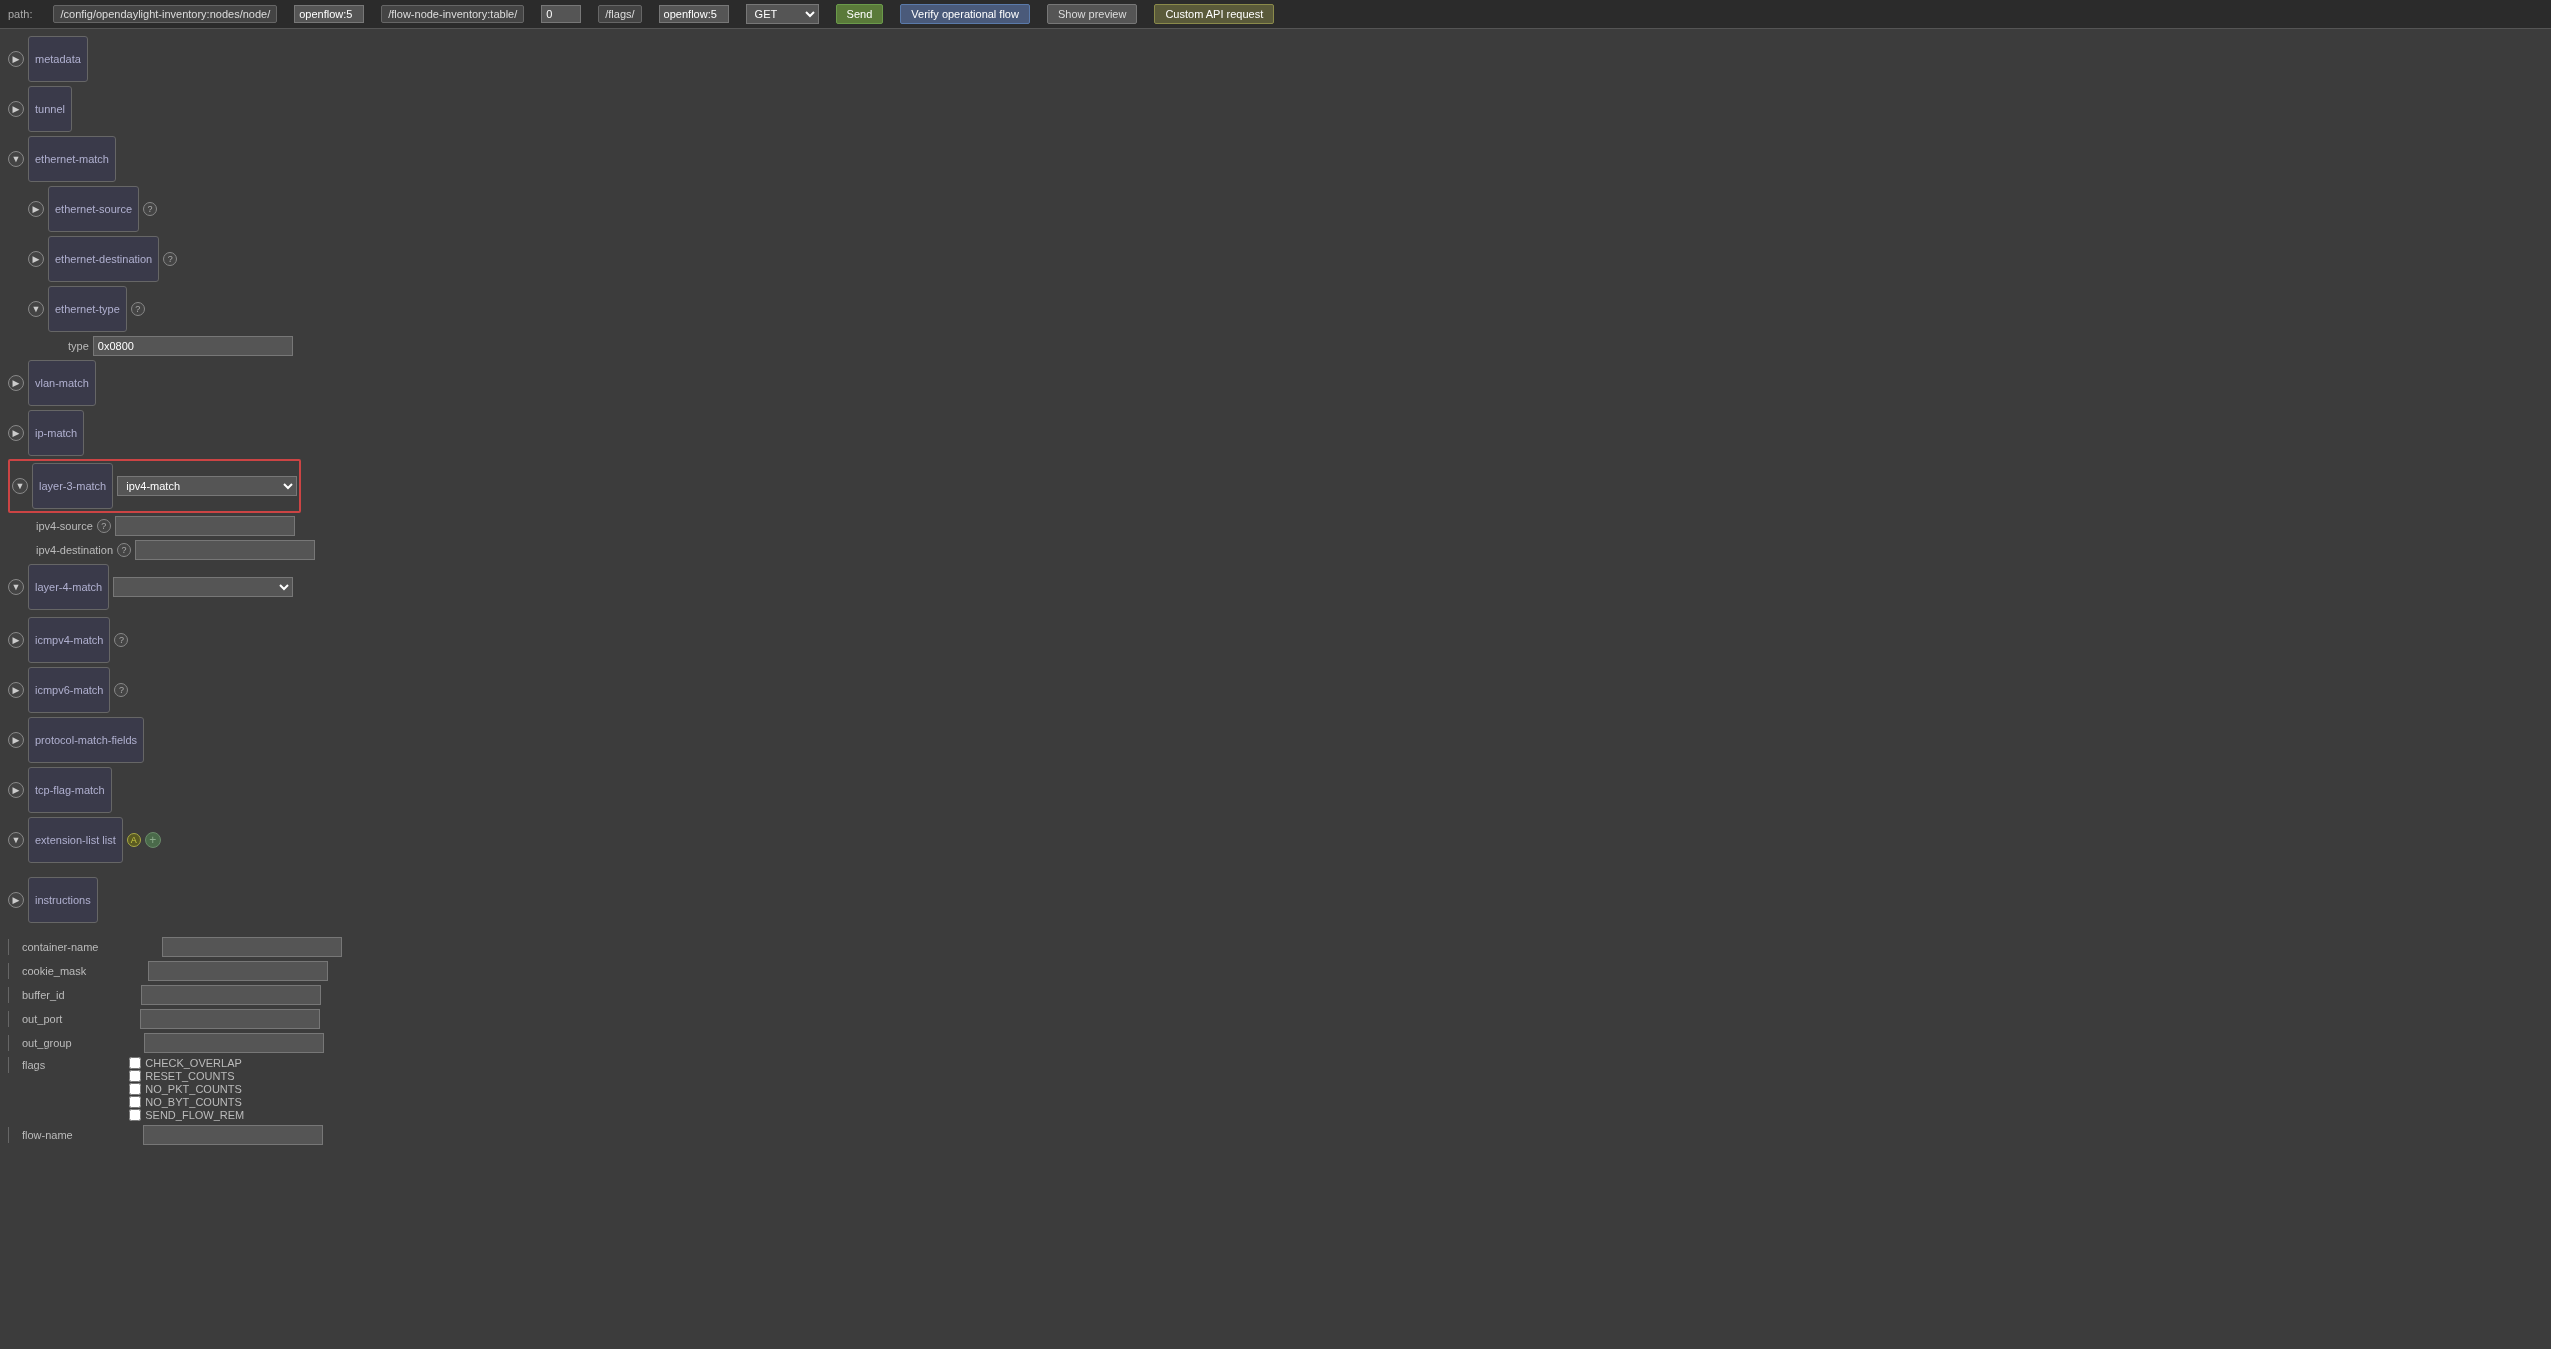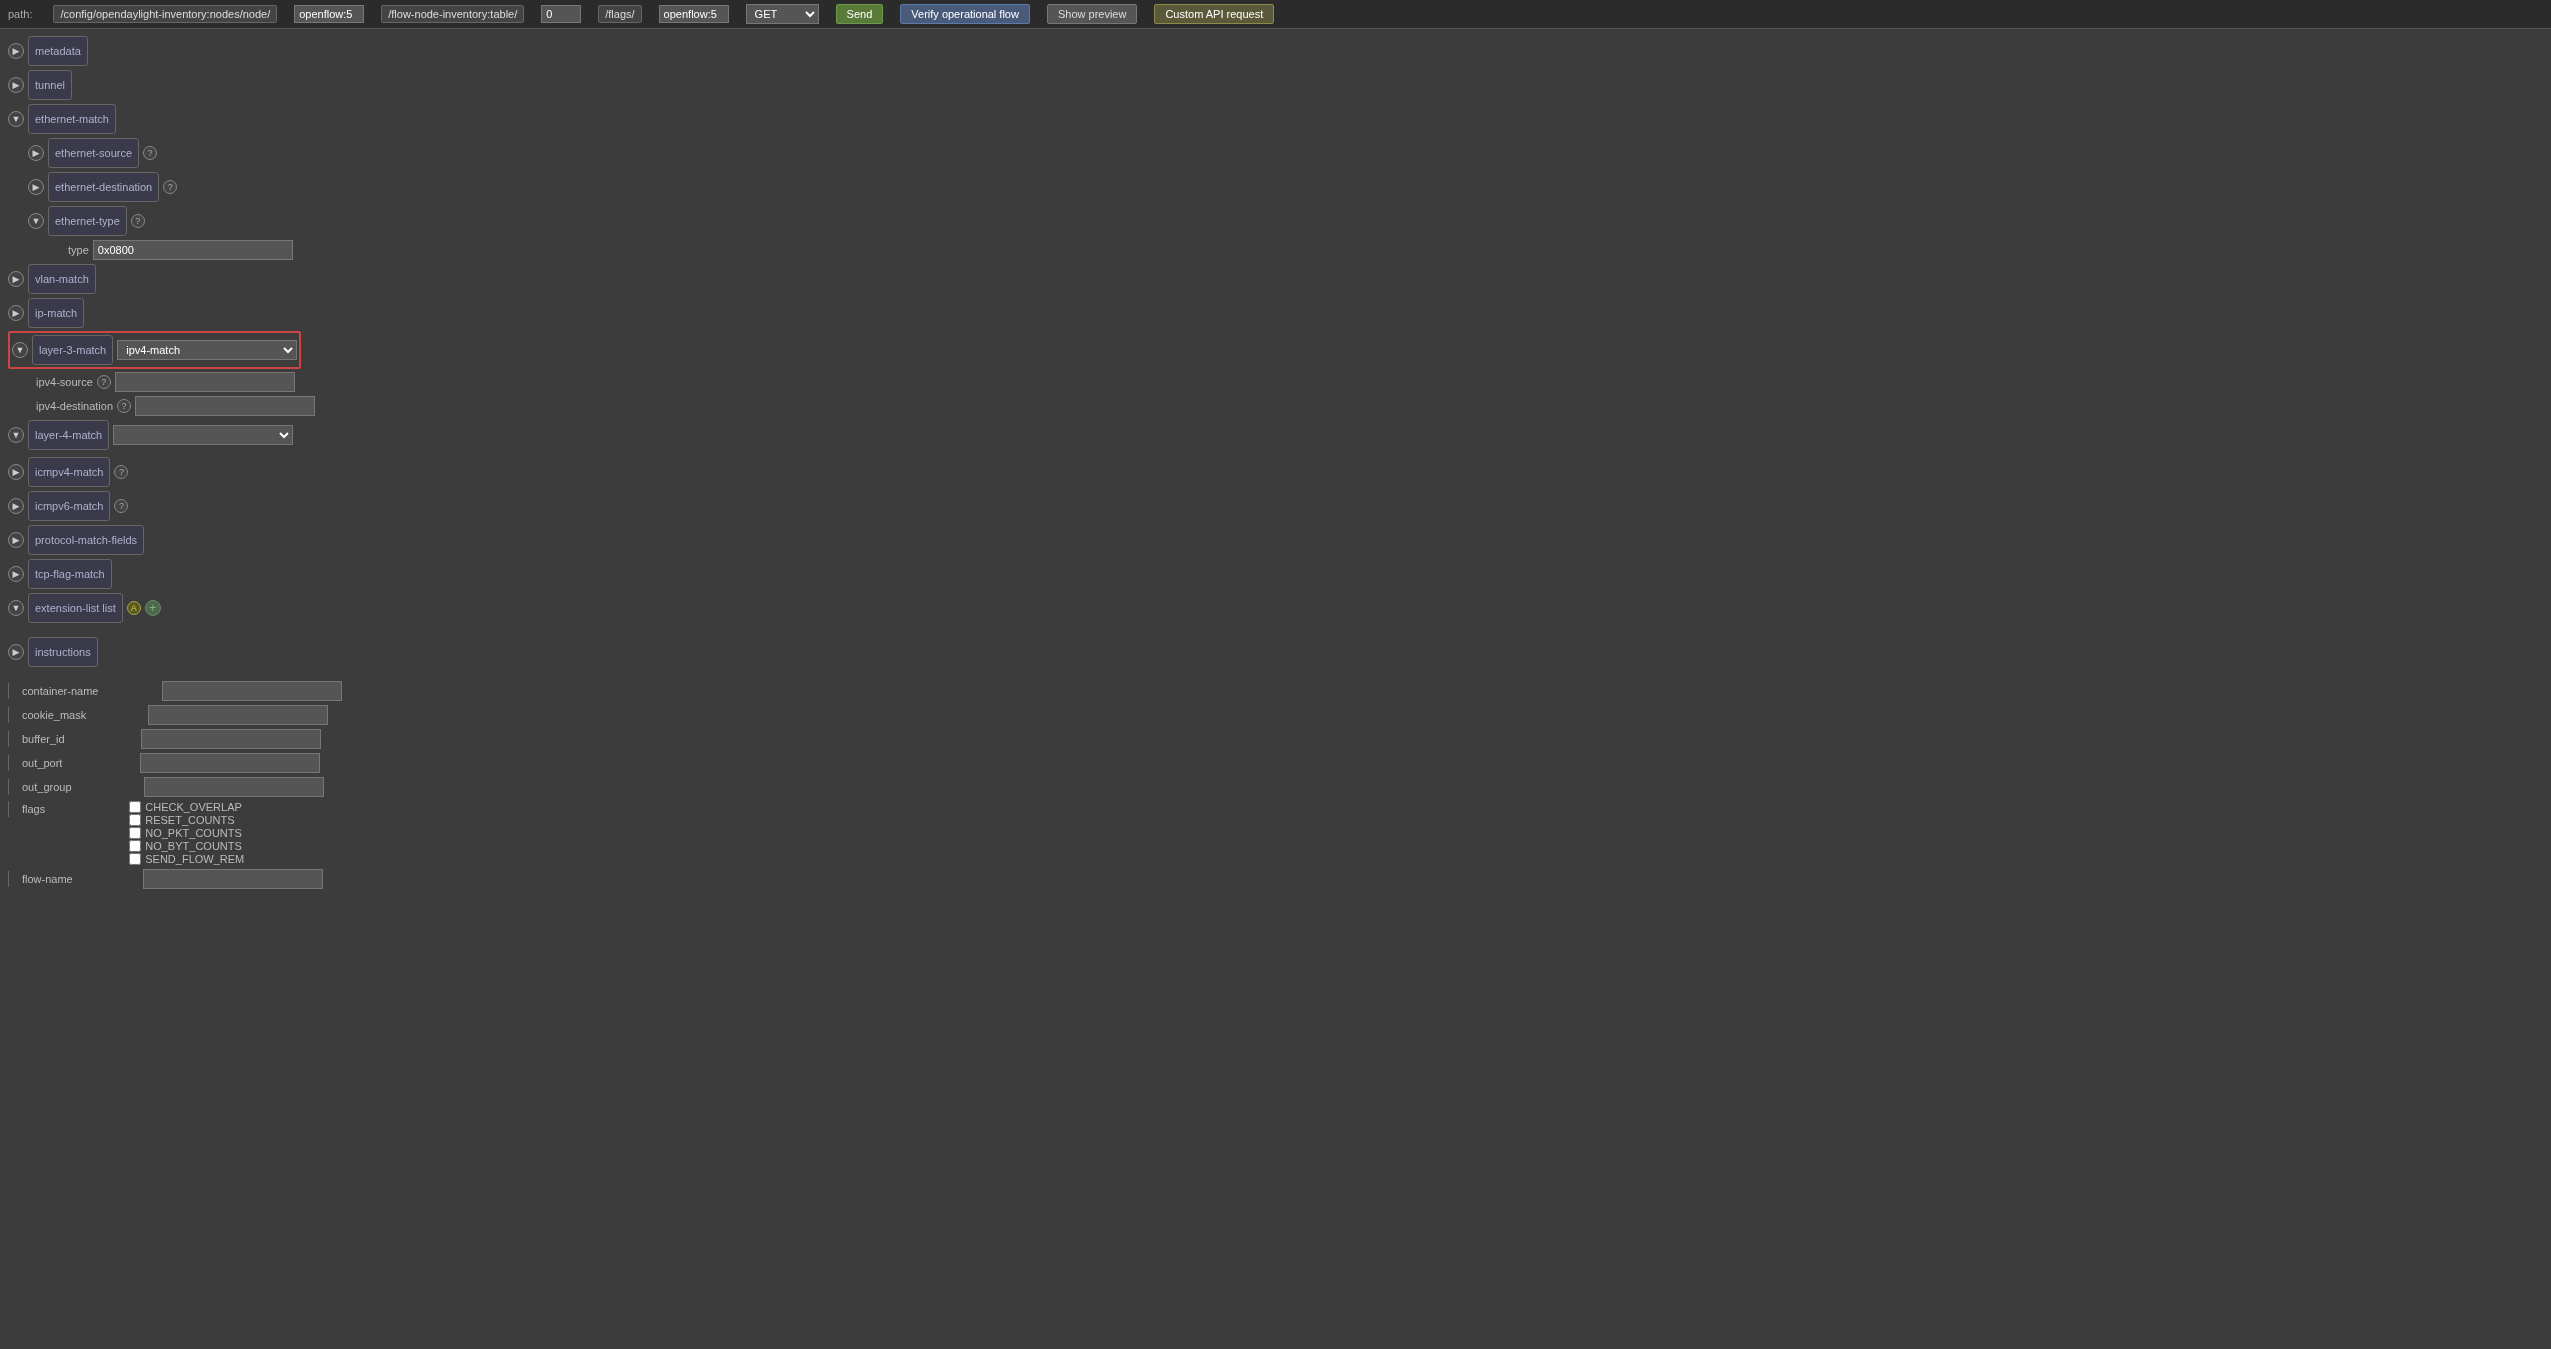--- a/index.html
+++ b/index.html
@@ -105,21 +105,21 @@
       align-items: center;
       justify-content: center;
       cursor: pointer;
       flex-shrink: 0;
     }
     .node-tag {
       background: #3a3a4a;
       border: 1px solid #666;
       color: #b0b0d0;
       font-size: 11px;
-      padding: 8px 6px;
+      padding: 16px 6px;
       border-radius: 3px;
     }
     .node-label {
       color: #bbb;
       font-size: 11px;
     }
     .node-input {
       background: #555;
       border: 1px solid #777;
       color: #fff;

